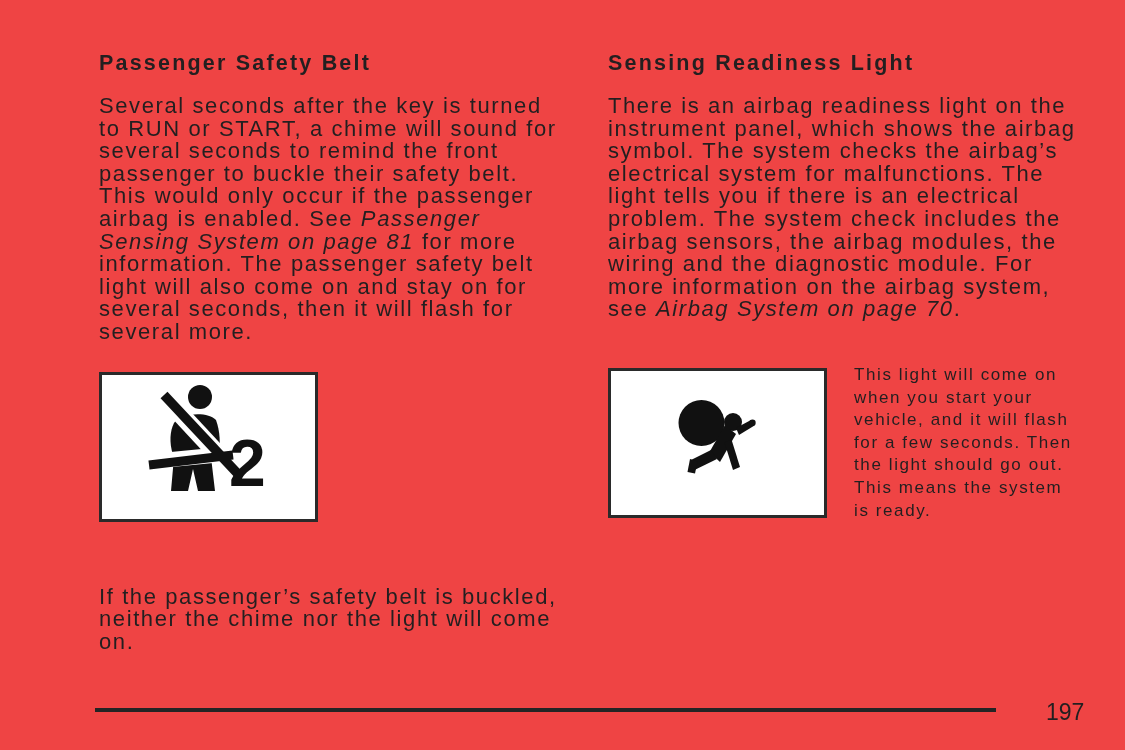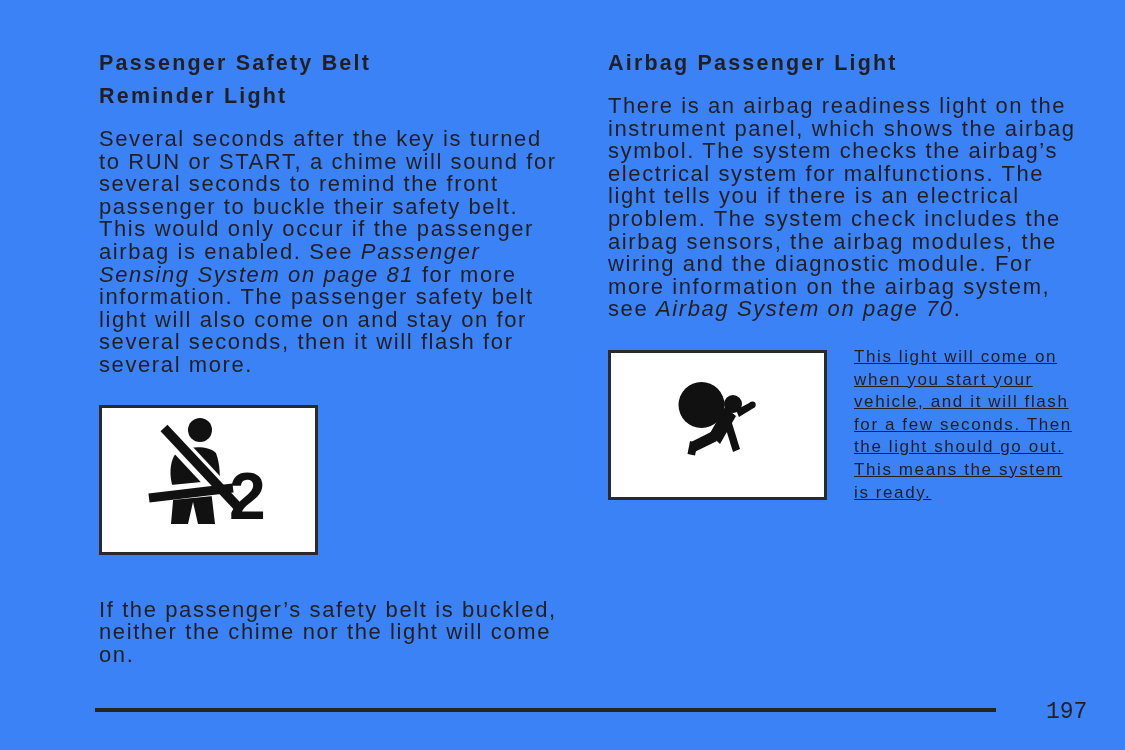--- a/index.html
+++ b/index.html
@@ -1,20 +1,20 @@
 <!DOCTYPE html>
 <html><head>
 <meta charset="utf-8">
 <style>
   html, body { margin: 0; padding: 0; background: #ffffff; }
   .page {
     position: relative;
     width: 1125px;
     height: 750px;
-    background: #3b82f6;
+    background: #ef4444;
     overflow: hidden;
     font-family: "Liberation Sans", sans-serif;
     color: #231f20;
   }
   .col { position: absolute; top: 47px; }
   .col-left  { left: 99px;  width: 463px; }
   .col-right { left: 608px; width: 478px; }
 
   h1.heading {
     margin: 0 0 15px 0;
@@ -30,21 +30,21 @@
     margin: 0;
     font-size: 22px;
     line-height: 22.6px;
     letter-spacing: 1.6px;
     color: #231f20;
   }
   p.body em { font-style: italic; }
 
   .figure-row { display: flex; align-items: flex-start; }
   .row-left  { margin-top: 28px; }
-  .row-right { margin-top: 29px; text-decoration: underline; }
+  .row-right { margin-top: 47px; }
 
   .figure-box {
     position: relative;
     flex: 0 0 auto;
     width: 213px;
     height: 144px;
     border: 3px solid #2a2a2a;
     background: #ffffff;
   }
   .belt-svg   { position: absolute; left: 46px; top: 8px;  width: 100px; height: 112px; }
@@ -63,50 +63,48 @@
   p.caption {
     margin: -4px 0 0 27px;
     font-size: 17px;
     line-height: 22.6px;
     letter-spacing: 1.6px;
     color: #231f20;
   }
   .caption-left  { width: 205px; }
   .caption-right { width: 224px; }
 
-  p.closing { margin-top: 44px; }
+  p.closing { margin-top: 64px; }
 
   .footer-rule {
     position: absolute;
     left: 95px;
     top: 708px;
     width: 901px;
     height: 4px;
     background: #242424;
   }
   .page-number {
     position: absolute;
     left: 1046px;
     top: 700px;
     width: 60px;
     font-size: 23px;
     line-height: 24px;
     color: #231f20;
-    font-family: Liberation Mono, monospace;
   }
 </style>
 </head>
 <body>
 
 <div class="page">
 
   <section class="col col-left">
     <h1 class="heading">
       <span>Passenger Safety Belt</span>
-      <span>Reminder Light</span>
     </h1>
 
     <p class="body"><span>Several seconds after the key is turned to RUN or START, a chime will sound for several seconds to remind the front passenger to buckle their safety belt. This would only occur if the passenger airbag is enabled. See </span><em>Passenger Sensing System on page 81</em><span> for more information. The passenger safety belt light will also come on and stay on for several seconds, then it will flash for several more.</span></p>
 
     <div class="figure-row row-left">
       <div class="figure-box">
         <svg class="belt-svg" viewBox="0 0 100 112" aria-hidden="true">
           <g fill="#111111" stroke="none">
             <circle cx="52" cy="14" r="12"></circle>
             <path d="M26,40 C32,30 60,28 68,37 C72,48 73,62 70,72 C54,82 36,82 25,72 C21,59 22,48 26,40 Z"></path>
@@ -119,21 +117,21 @@
         </svg>
         <span class="fig-num">2</span>
       </div>
     </div>
 
     <p class="body closing">If the passenger’s safety belt is buckled, neither the chime nor the light will come on.</p>
   </section>
 
   <section class="col col-right">
     <h1 class="heading">
-      <span>Airbag Passenger Light</span>
+      <span>Sensing Readiness Light</span>
     </h1>
 
     <p class="body"><span>There is an airbag readiness light on the instrument panel, which shows the airbag symbol. The system checks the airbag’s electrical system for malfunctions. The light tells you if there is an electrical problem. The system check includes the airbag sensors, the airbag modules, the wiring and the diagnostic module. For more information on the airbag system, see </span><em>Airbag System on page 70</em><span>.</span></p>
 
     <div class="figure-row row-right">
       <div class="figure-box">
         <svg class="airbag-svg" viewBox="0 0 78 75" aria-hidden="true">
           <g fill="#111111" stroke="none">
             <circle cx="23.5" cy="23" r="23"></circle>
             <circle cx="55" cy="22" r="9"></circle>

